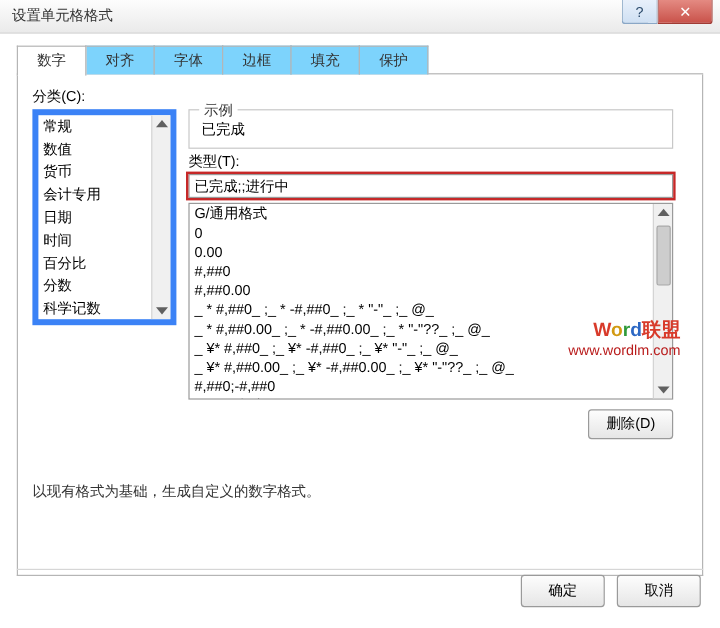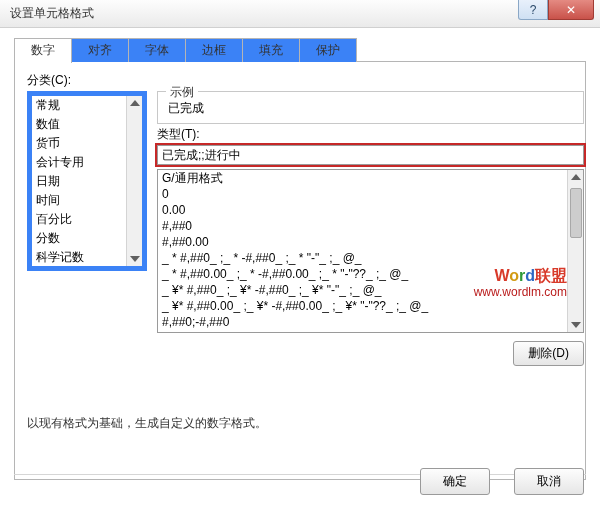--- a/index.html
+++ b/index.html
@@ -49,36 +49,36 @@
   }
   .tabstrip {
     display: flex;
     border-bottom: 1px solid #b5b5b5;
     height: 24px;
   }
   .tab {
     padding: 3px 16px 0 16px;
     border: 1px solid #b5b5b5;
     border-bottom: none;
-    background: #3b82f6;
+    background: #7dd3fc;
     margin-right: -1px;
     height: 24px;
     color: #333;
     cursor: default;
   }
   .tab.active {
     background: #fff;
     position: relative;
     z-index: 2;
     height: 25px;
   }
   .tab-panel {
     border: 1px solid #b5b5b5;
     border-top: none;
-    padding: 8px 1px 12px 12px;
+    padding: 8px 24px 12px 12px;
     height: 418px;
     position: relative;
   }
   .section-label { margin: 2px 0 2px 0; }
   .layout {
     display: flex;
     gap: 10px;
     height: 310px;
   }
   .category-list {
@@ -193,29 +193,28 @@
   .btn {
     border: 1px solid #9a9a9a;
     background: linear-gradient(#fdfdfd, #e6e6e6);
     padding: 3px 14px;
     font-family: inherit;
     font-size: 12px;
     border-radius: 3px;
     cursor: default;
   }
   .hint {
-    margin-top: 14px;
     color: #333;
   }
   .dlg-buttons {
     position: absolute;
     right: 16px;
-    bottom: 28px;
-    display: flex;
-    gap: 24px;
+    bottom: 17px;
+    display: flex;
+    gap: 10px;
   }
   .dlg-buttons .btn { padding: 4px 22px; }
   .dlg-sep {
     position: absolute;
     left: 14px; right: 14px; bottom: 48px;
     border-top: 1px solid #d6d6d6;
   }
 </style>
 </head>
 <body>

